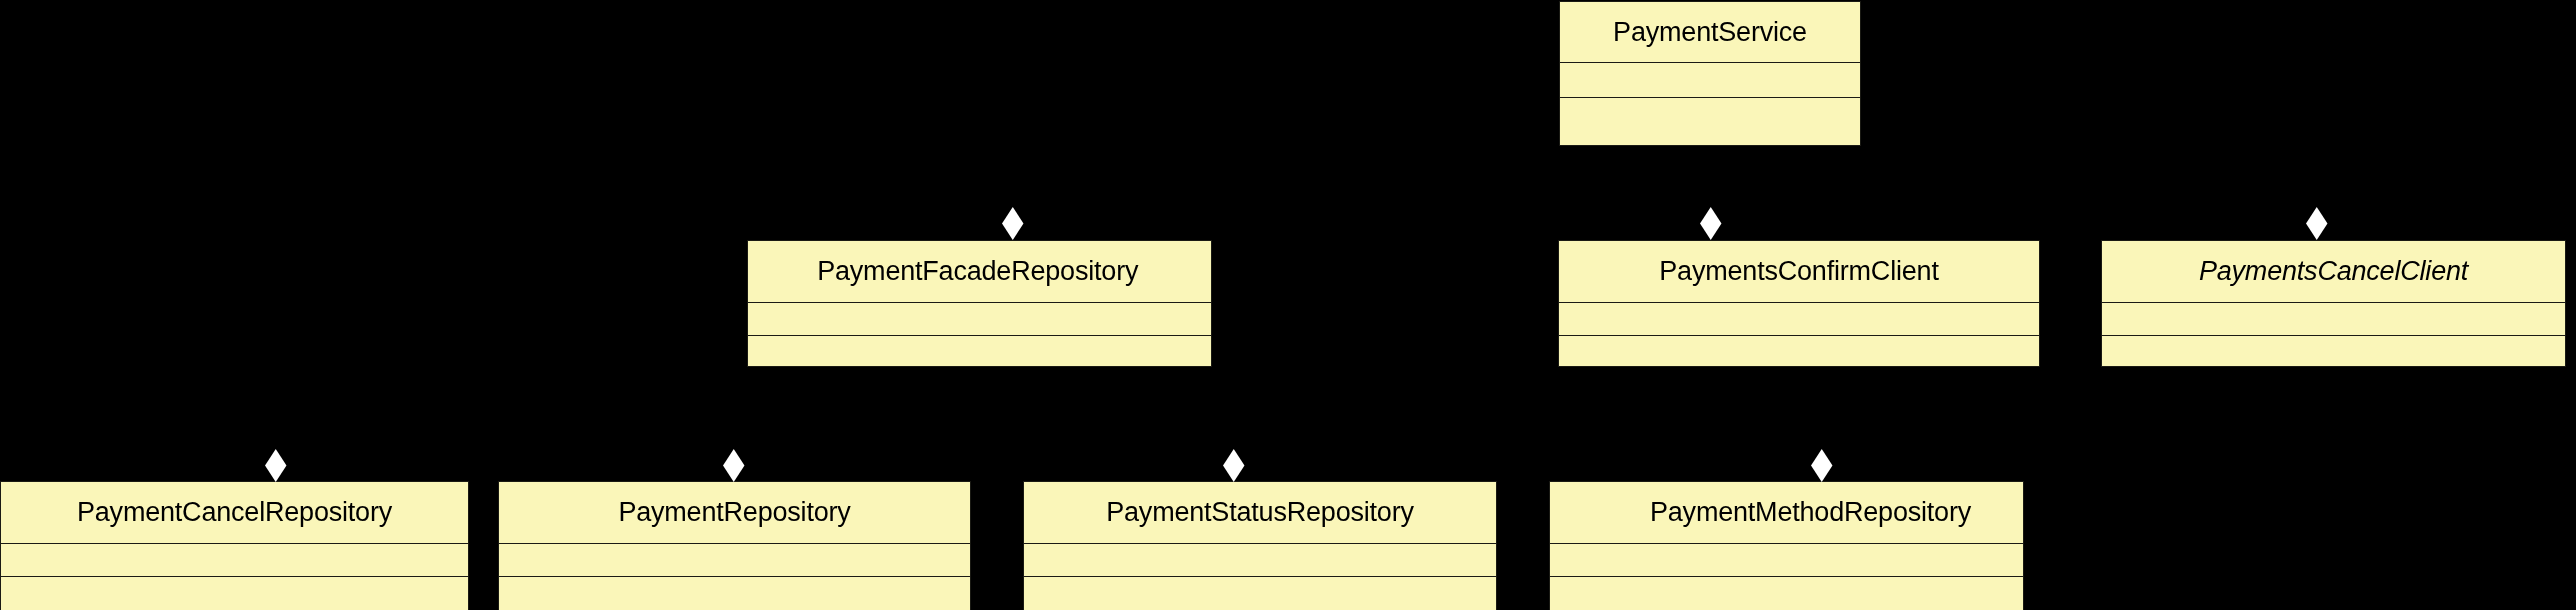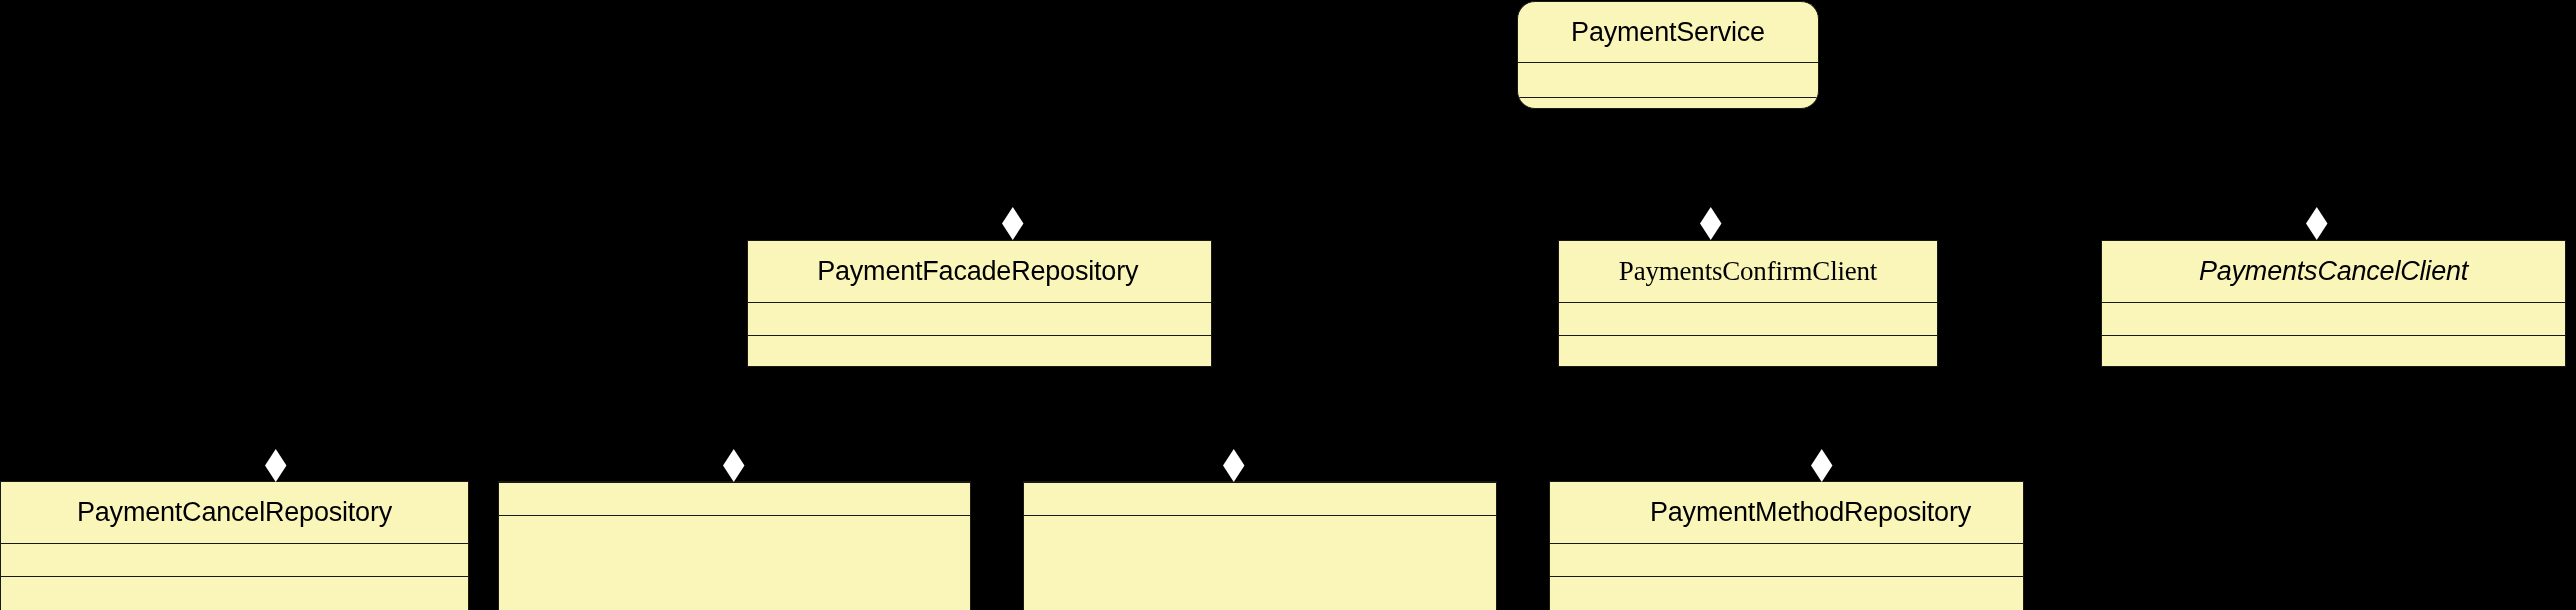--- a/index.html
+++ b/index.html
@@ -57,36 +57,36 @@
     position: absolute;
     left: 0;
     top: 0;
     display: block;
   }
 </style>
 </head>
 <body>
 
 <div id="diagram">
-    <div class="uml-class" style="left: 1517px; top: 0.8px; width: 302px; height: 108px; border-radius: 18px;">
+    <div class="uml-class" style="left: 1559px; top: 0.8px; width: 302px; height: 145px;">
       <div class="compartment name-compartment" style="height: 60px;">PaymentService</div>
       <div class="compartment attr-compartment" style="height: 35px;"></div>
       <div class="compartment op-compartment" style="flex: 1 1 auto;"></div>
     </div>
     <div class="uml-class" style="left: 747px; top: 240px; width: 465px; height: 127px;">
       <div class="compartment name-compartment" style="height: 61px; padding-left: 8px;">PaymentFacadeRepository</div>
       <div class="compartment attr-compartment" style="height: 33px;"></div>
       <div class="compartment op-compartment" style="flex: 1 1 auto;"></div>
     </div>
     <div class="uml-diamond" style="left: 1002px; top: 207px;">
       <svg class="dshape" width="21.5" height="33" viewBox="0 0 26 40">
         <polygon points="13,0 26,20 13,40 0,20" fill="#ffffff"></polygon>
       </svg>
     </div>
-    <div class="uml-class" style="left: 1558px; top: 240px; width: 380px; height: 127px; font-family: Liberation Serif, serif;">
+    <div class="uml-class" style="left: 1558px; top: 240px; width: 482px; height: 127px;">
       <div class="compartment name-compartment" style="height: 61px;">PaymentsConfirmClient</div>
       <div class="compartment attr-compartment" style="height: 33px;"></div>
       <div class="compartment op-compartment" style="flex: 1 1 auto;"></div>
     </div>
     <div class="uml-diamond" style="left: 1700px; top: 207px;">
       <svg class="dshape" width="21.5" height="33" viewBox="0 0 26 40">
         <polygon points="13,0 26,20 13,40 0,20" fill="#ffffff"></polygon>
       </svg>
     </div>
     <div class="uml-class" style="left: 2101px; top: 240px; width: 465px; height: 127px; font-style: italic;">
@@ -103,29 +103,31 @@
       <div class="compartment name-compartment" style="height: 61px;">PaymentCancelRepository</div>
       <div class="compartment attr-compartment" style="height: 33px;"></div>
       <div class="compartment op-compartment" style="flex: 1 1 auto;"></div>
     </div>
     <div class="uml-diamond" style="left: 265px; top: 449px;">
       <svg class="dshape" width="21.5" height="33" viewBox="0 0 26 40">
         <polygon points="13,0 26,20 13,40 0,20" fill="#ffffff"></polygon>
       </svg>
     </div>
     <div class="uml-class" style="left: 498px; top: 481px; width: 473px; height: 131px;">
+      <div class="compartment name-compartment" style="height: 61px;">PaymentRepository</div>
       <div class="compartment attr-compartment" style="height: 33px;"></div>
       <div class="compartment op-compartment" style="flex: 1 1 auto;"></div>
     </div>
     <div class="uml-diamond" style="left: 723px; top: 449px;">
       <svg class="dshape" width="21.5" height="33" viewBox="0 0 26 40">
         <polygon points="13,0 26,20 13,40 0,20" fill="#ffffff"></polygon>
       </svg>
     </div>
     <div class="uml-class" style="left: 1023px; top: 481px; width: 474px; height: 131px;">
+      <div class="compartment name-compartment" style="height: 61px;">PaymentStatusRepository</div>
       <div class="compartment attr-compartment" style="height: 33px;"></div>
       <div class="compartment op-compartment" style="flex: 1 1 auto;"></div>
     </div>
     <div class="uml-diamond" style="left: 1223px; top: 449px;">
       <svg class="dshape" width="21.5" height="33" viewBox="0 0 26 40">
         <polygon points="13,0 26,20 13,40 0,20" fill="#ffffff"></polygon>
       </svg>
     </div>
     <div class="uml-class" style="left: 1549px; top: 481px; width: 475px; height: 131px;">
       <div class="compartment name-compartment" style="height: 61px; margin-left: 24px;">PaymentMethodRepository</div>

